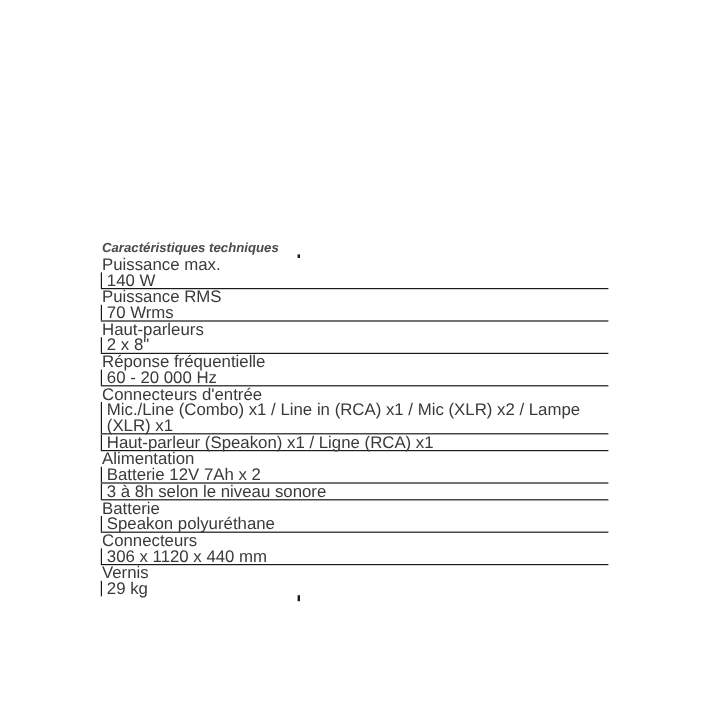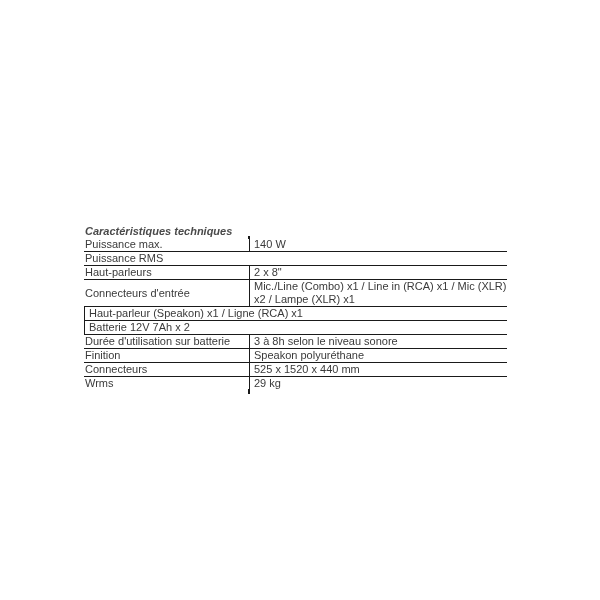--- a/index.html
+++ b/index.html
@@ -13,40 +13,40 @@
       position: relative;
       overflow: hidden;
       font-family: "Liberation Sans", sans-serif;
       color: #3a3a3a;
     }
     .spec-block {
       position: absolute;
       left: 84px;
       top: 200px;
       width: 423px;
-      margin-top: 24px;
     }
     .spec-title {
       font-style: italic;
       font-weight: bold;
       font-size: 11px;
       line-height: 14px;
       color: #4a4a4a;
       margin: 0 0 0 1px;
       height: 14px;
     }
     .spec-table {
       position: relative;
       width: 423px;
     }
     .spec-row {
       display: flex;
       border-bottom: 1.5px solid #1a1a1a;
-      font-size: 11px;
+      font-size: 14px;
       line-height: 13px;
+      flex-direction: column;
     }
     .spec-row.last {
       border-bottom: none;
     }
     .spec-label {
       width: 164px;
       padding-left: 1px;
       flex: 0 0 auto;
       color: #3a3a3a;
     }
@@ -85,47 +85,52 @@
   <div class="spec-title">Caractéristiques techniques</div>
   <div class="spec-table">
     <div class="divider-top"></div>
 
     <div class="spec-row">
       <div class="spec-label">Puissance max.</div>
       <div class="spec-value">140 W</div>
     </div>
     <div class="spec-row">
       <div class="spec-label">Puissance RMS</div>
+      <div class="spec-value">70 Wrms</div>
     </div>
     <div class="spec-row">
       <div class="spec-label">Haut-parleurs</div>
       <div class="spec-value">2 x 8"</div>
+    </div>
+    <div class="spec-row">
+      <div class="spec-label">Réponse fréquentielle</div>
+      <div class="spec-value">60 - 20 000 Hz</div>
     </div>
     <div class="spec-row tall">
       <div class="spec-label">Connecteurs d'entrée</div>
       <div class="spec-value">Mic./Line (Combo) x1 / Line in (RCA) x1 / Mic (XLR) x2 / Lampe (XLR) x1</div>
     </div>
     <div class="spec-row">
       <div class="spec-value">Haut-parleur (Speakon) x1 / Ligne (RCA) x1</div>
     </div>
     <div class="spec-row">
+      <div class="spec-label">Alimentation</div>
       <div class="spec-value">Batterie 12V 7Ah x 2</div>
     </div>
     <div class="spec-row">
-      <div class="spec-label">Durée d'utilisation sur batterie</div>
       <div class="spec-value">3 à 8h selon le niveau sonore</div>
     </div>
     <div class="spec-row">
-      <div class="spec-label">Finition</div>
+      <div class="spec-label">Batterie</div>
       <div class="spec-value">Speakon polyuréthane</div>
     </div>
     <div class="spec-row">
       <div class="spec-label">Connecteurs</div>
-      <div class="spec-value">525 x 1520 x 440 mm</div>
+      <div class="spec-value">306 x 1120 x 440 mm</div>
     </div>
     <div class="spec-row last">
-      <div class="spec-label">Wrms</div>
+      <div class="spec-label">Vernis</div>
       <div class="spec-value">29 kg</div>
     </div>
 
     <div class="divider-bottom"></div>
   </div>
 </div>
 
 </body></html>

